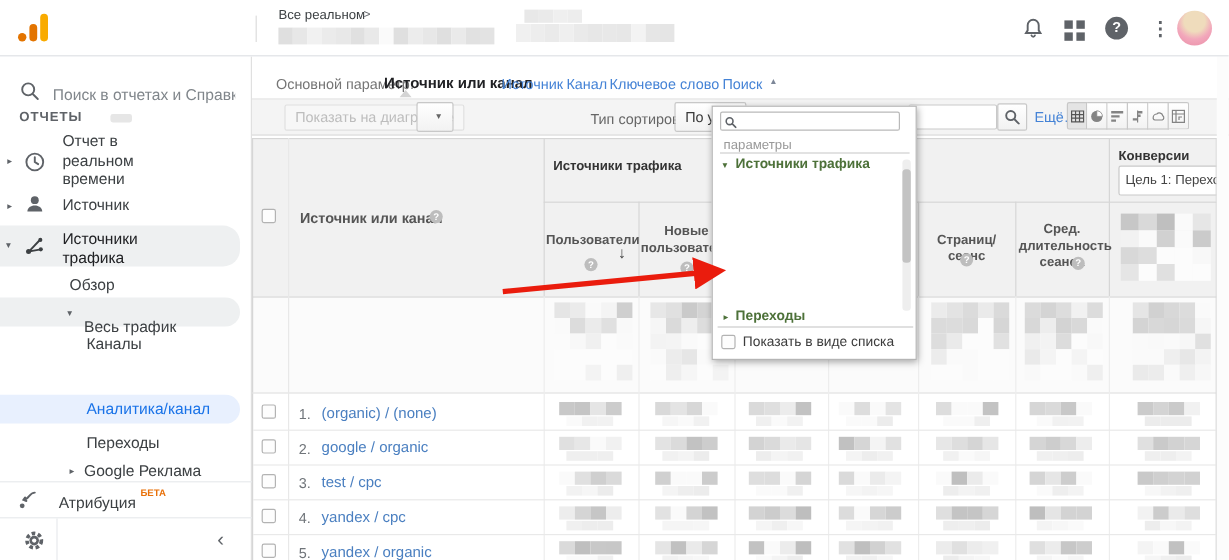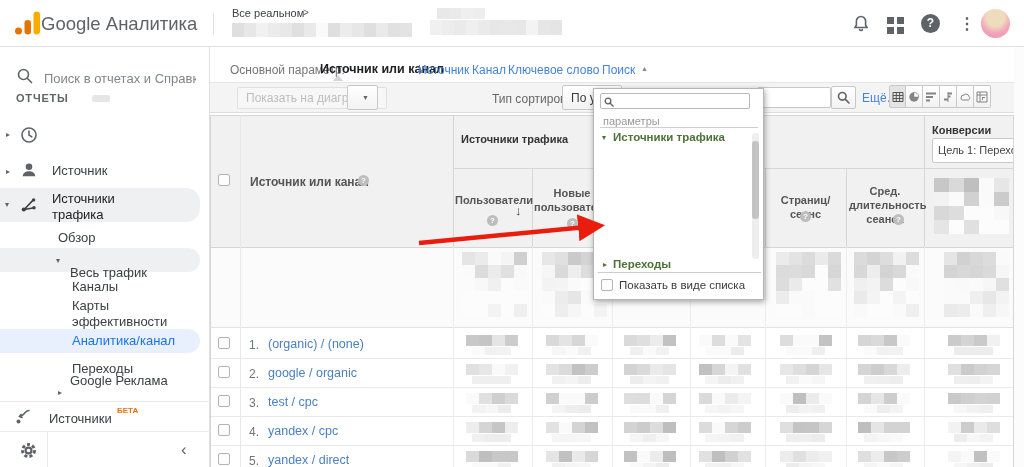--- a/index.html
+++ b/index.html
@@ -29,21 +29,20 @@
 </style>
 </head>
 <body>
 
 <div class="a" style="left:0;top:0;width:1024px;height:47px;background:#fff;border-bottom:1px solid #dfe1e5;z-index:20">
   <svg class="a" style="left:14px;top:10px" width="26" height="26" viewBox="0 0 26 26">
     <circle cx="4.5" cy="21" r="3.5" fill="#e37400"></circle>
     <rect x="10.5" y="10" width="6.5" height="14.5" rx="3.2" fill="#e37400"></rect>
     <rect x="19.5" y="1.5" width="6.5" height="23" rx="3.2" fill="#f9ab00"></rect>
   </svg>
-  <div class="a" style="left:41px;top:13px;font-size:18.5px;color:#5f6368">Google Аналитика</div>
   <div class="a" style="left:213px;top:13px;width:1px;height:22px;background:#ddd"></div>
   <div class="a" style="left:232px;top:7px;font-size:11px;color:#3c4043">Все реальном</div>
   <div class="a" style="left:303px;top:7px;font-size:10px;color:#5f6368">&gt;</div>
   <div class="a" style="left: 437px; top: 8px; display: grid; grid-template-columns: repeat(4, 12px); grid-auto-rows: 11px;">
       <div style="background: rgb(232, 232, 232);"></div>
       <div style="background: rgb(234, 234, 234);"></div>
       <div style="background: rgb(239, 239, 239);"></div>
       <div style="background: rgb(237, 237, 237);"></div>
     </div>
   <div class="a" style="left: 232px; top: 23px; display: grid; grid-template-columns: repeat(15, 12px); grid-auto-rows: 14px;">
@@ -103,20 +102,21 @@
   <div class="a" style="left:44px;top:24px;width:152px;font-size:13px;color:#80868b;white-space:nowrap;overflow:hidden">Поиск в отчетах и Справке</div>
 
   <div class="a" style="left:16px;top:45px;font-size:11px;font-weight:bold;color:#5f6368;letter-spacing:.8px">ОТЧЕТЫ</div>
   <div class="a" style="left:92px;top:48px;width:18px;height:7px;background:#e6e6e6;border-radius:2px"></div>
 
   <div class="a caret" style="left:6px;top:83px">▸</div>
   <svg class="a icSvg" style="left:20px;top:79px" width="18" height="18" viewBox="0 0 18 18">
     <circle cx="9" cy="9" r="7"></circle>
       <path d="M9 5v4l2.8 1.8"></path>
   </svg>
+  <div class="a navtxt" style="left:52px;top:63px;width:86px">Отчет в реальном времени</div>
 
   <div class="a caret" style="left:6px;top:120px">▸</div>
   <svg class="a" style="left:20px;top:114px" width="18" height="18" viewBox="0 0 18 18">
     <circle cx="9" cy="5.8" r="3.3" fill="#5f6368"></circle>
       <path d="M2.8 15.3c0-3.2 2.9-5 6.2-5s6.2 1.8 6.2 5z" fill="#5f6368"></path>
   </svg>
   <div class="a navtxt" style="left:52px;top:116px">Источник</div>
 
   <div class="a pill" style="left:0;top:141px;width:200px;height:34px"></div>
   <div class="a caret" style="left:5px;top:153px">▾</div>
@@ -128,37 +128,36 @@
   </svg>
   <div class="a navtxt" style="left:52px;top:144px;width:100px;color:#202124">Источники трафика</div>
 
   <div class="a navtxt" style="left:58px;top:183px">Обзор</div>
 
   <div class="a pill" style="left:0;top:201px;width:200px;height:24px"></div>
   <div class="a caret" style="left:56px;top:209px">▾</div>
   <div class="a navtxt" style="left:70px;top:218px">Весь трафик</div>
 
   <div class="a navtxt" style="left:72px;top:232px">Каналы</div>
-  <div class="a navtxt" style="left:72px;top:251px;width:112px;line-height:16px">Карты эффективности</div>
 
   <div class="a" style="left:0;top:282px;width:200px;height:24px;background:#e8f0fe;border-radius:0 12px 12px 0"></div>
   <div class="a navtxt" style="left:72px;top:286px;color:#1a73e8">Аналитика/канал</div>
 
   <div class="a navtxt" style="left:72px;top:314px">Переходы</div>
 
   <div class="a caret" style="left:58px;top:341px">▸</div>
-  <div class="a navtxt" style="left:70px;top:326px">Google Реклама</div>
+  <div class="a navtxt" style="left:70px;top:338px">Google Реклама</div>
 
   <div class="a hline" style="left:0;top:354px;width:210px;background:#e8eaed"></div>
 
   <svg class="a icSvg" style="left:15px;top:361px" width="17" height="17" viewBox="0 0 17 17">
     <path d="M14 2.5c-5 0-4.5 6-9.5 6 M6 6.5l-1.5 2 2.5 1"></path>
     <circle cx="3.5" cy="13.5" r="2" fill="#5f6368" stroke="none"></circle>
   </svg>
-  <div class="a navtxt" style="left:49px;top:364px">Источники</div>
+  <div class="a navtxt" style="left:49px;top:364px">Атрибуция</div>
   <div class="a" style="left:117px;top:359px;font-size:8px;font-weight:bold;color:#e8710a">БЕТА</div>
 
   <div class="a hline" style="left:0;top:384px;width:210px;background:#e8eaed"></div>
 
   <svg class="a" style="left:19px;top:394px" width="19" height="19" viewBox="0 0 19 19">
     <circle cx="9.5" cy="9.5" r="6" fill="none" stroke="#5f6368" stroke-width="3" stroke-dasharray="3 2.2"></circle>
     <circle cx="9.5" cy="9.5" r="4" fill="#5f6368"></circle>
       <circle cx="9.5" cy="9.5" r="1.8" fill="#fff"></circle>
   </svg>
   <div class="a vline" style="left:47px;top:385px;height:35px;background:#e8eaed"></div>
@@ -315,21 +314,21 @@
   <div class="a cb" style="left:8px;top:280px"></div>
   <div class="a" style="left:39px;top:281px;font-size:12px;color:#70757a">3.</div>
   <div class="a rowlink" style="left:58px;top:280px">test / cpc</div>
 
   <div class="a cb" style="left:8px;top:309px"></div>
   <div class="a" style="left:39px;top:310px;font-size:12px;color:#70757a">4.</div>
   <div class="a rowlink" style="left:58px;top:309px">yandex / cpc</div>
 
   <div class="a cb" style="left:8px;top:338px"></div>
   <div class="a" style="left:39px;top:339px;font-size:12px;color:#70757a">5.</div>
-  <div class="a rowlink" style="left:58px;top:338px">yandex / direct</div>
+  <div class="a rowlink" style="left:58px;top:338px">yandex / organic</div>
 </div>
 
 <div class="a" style="left:1014px;top:47px;width:10px;height:420px;background:#fcfcfc;z-index:6"></div>
 
 <div class="a" style="left:593px;top:88px;width:171px;height:212px;background:#fff;border:1px solid #b5b5b5;
             box-shadow:1px 2px 6px rgba(0,0,0,.35);z-index:40">
   <div class="a" style="left:6px;top:4px;width:150px;height:16px;border:1px solid #b9b9b9;border-radius:2px;background:#fff">
     <svg class="icSvg" style="margin:3px 0 0 3px" width="10" height="10" viewBox="0 0 12 12">
       <circle cx="4.8" cy="4.8" r="3.4"></circle>
         <path d="M7.5 7.5 L11 11"></path>

